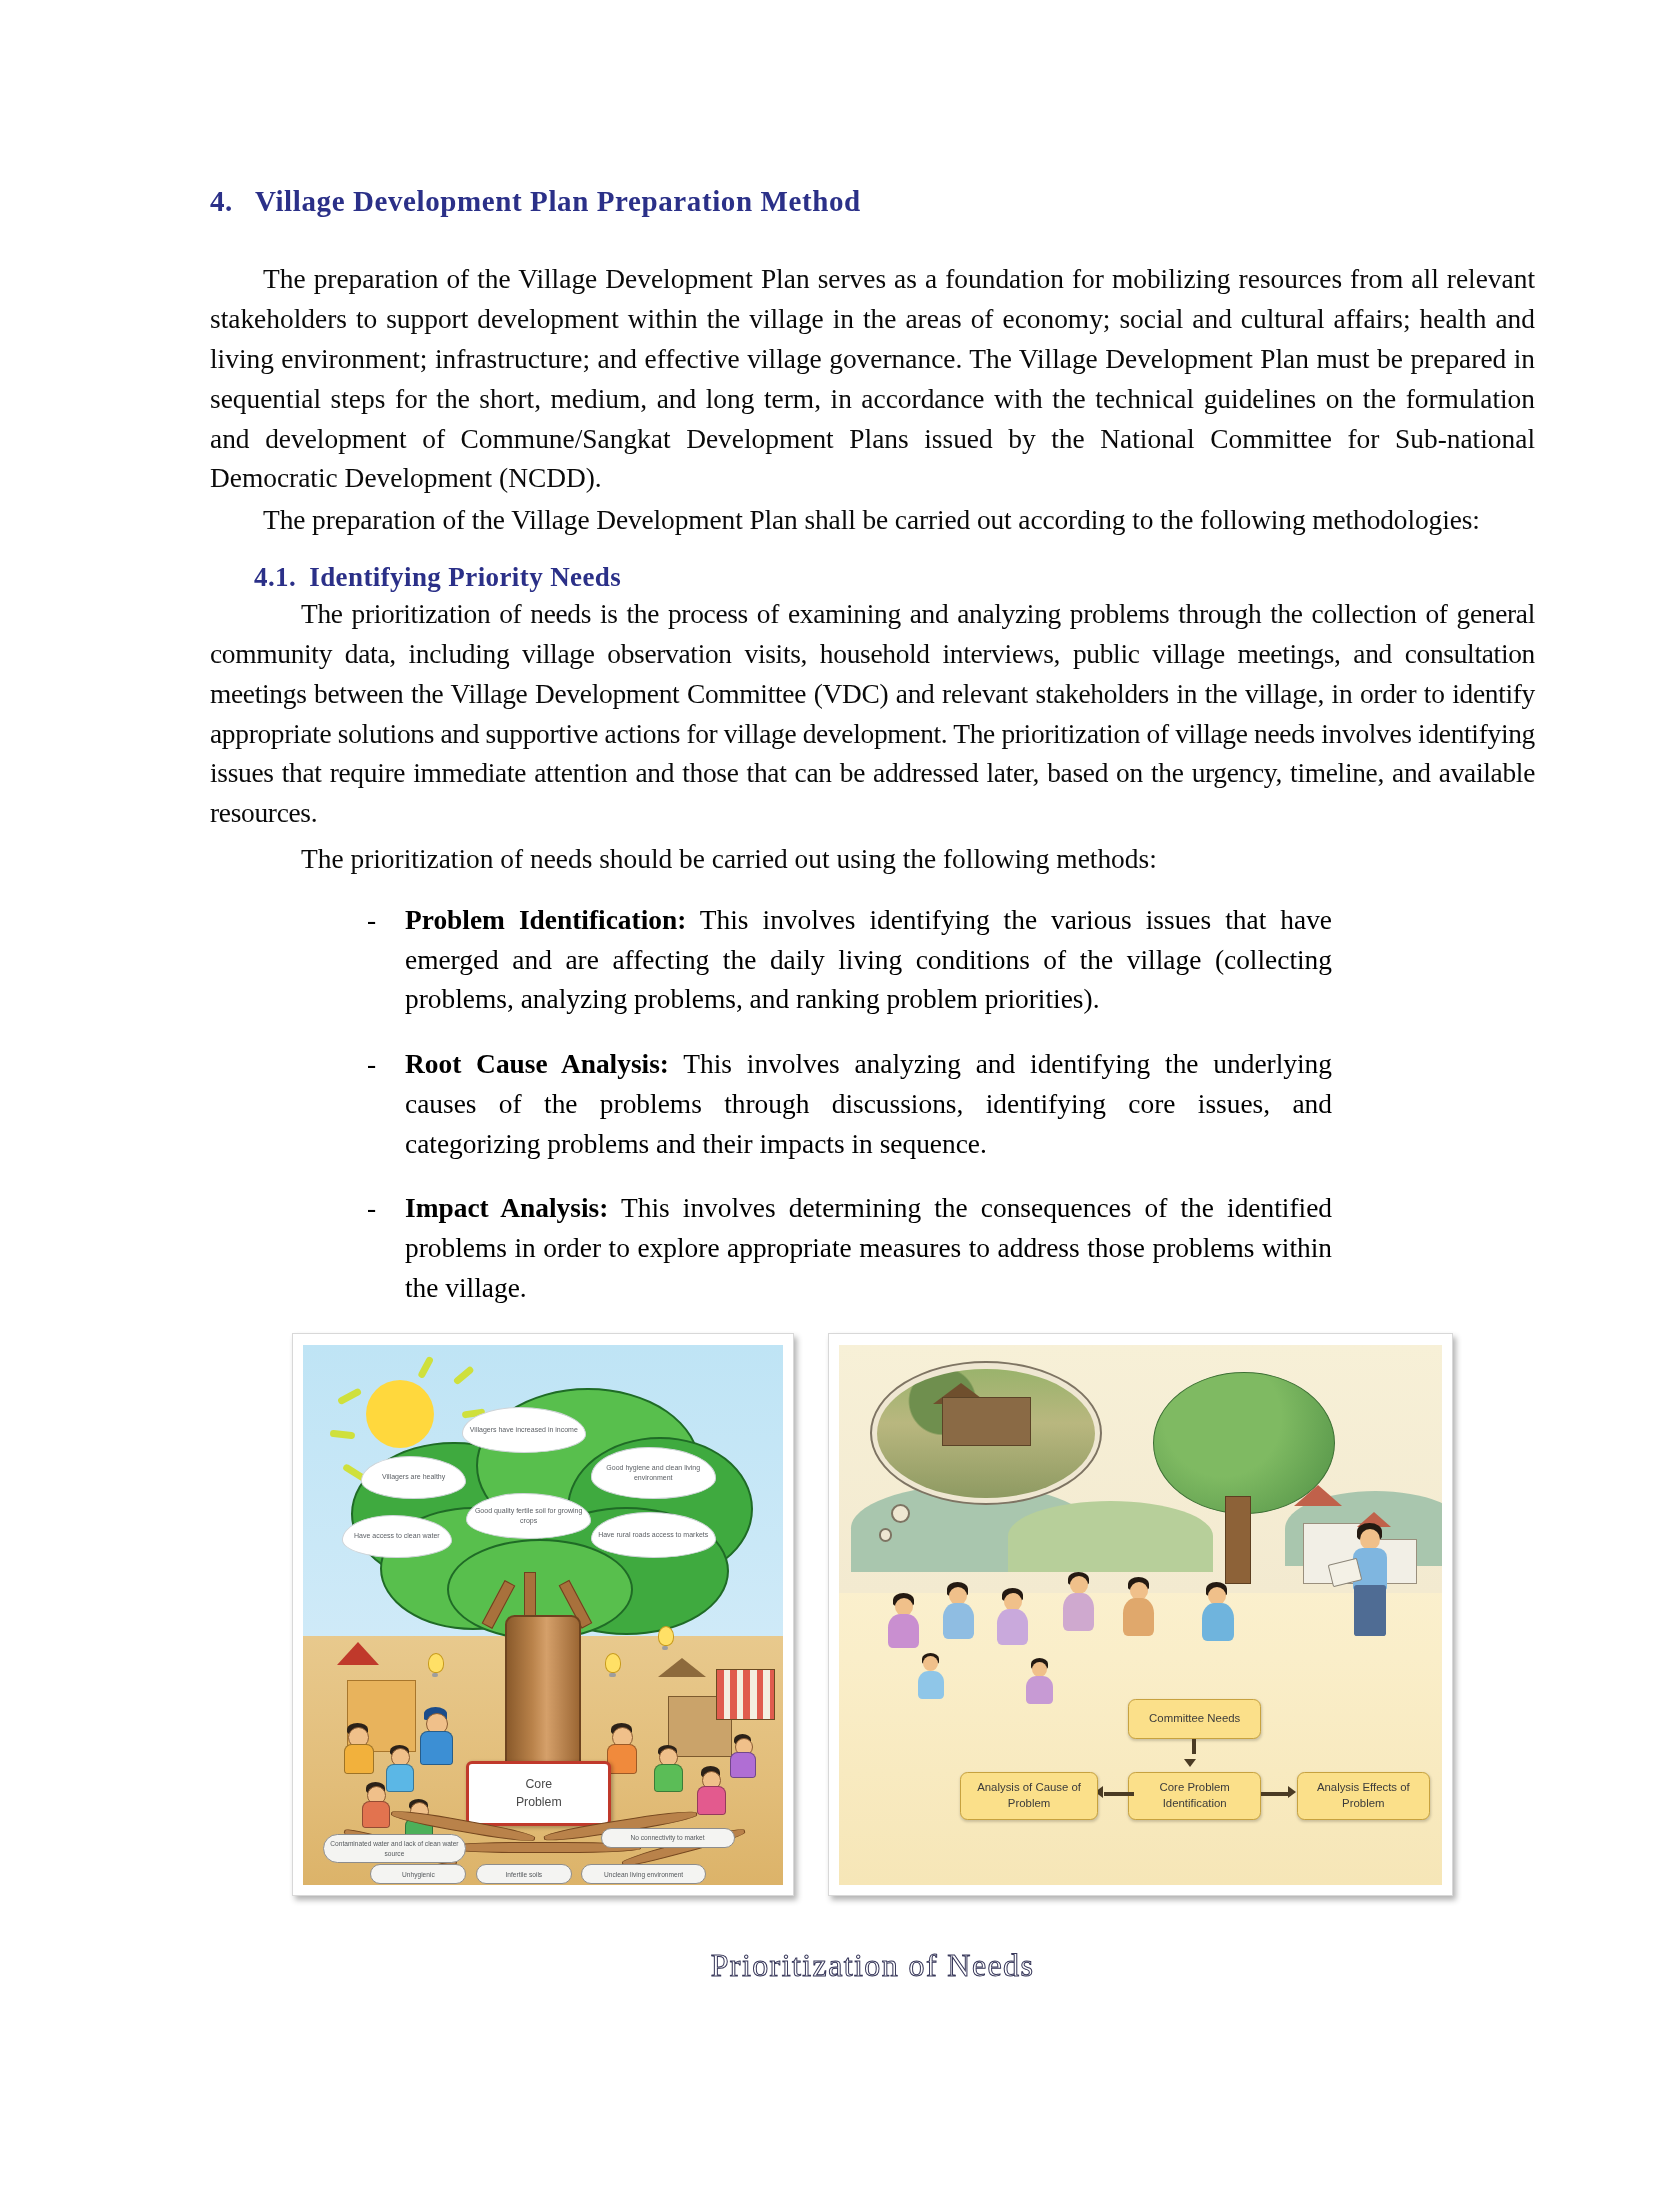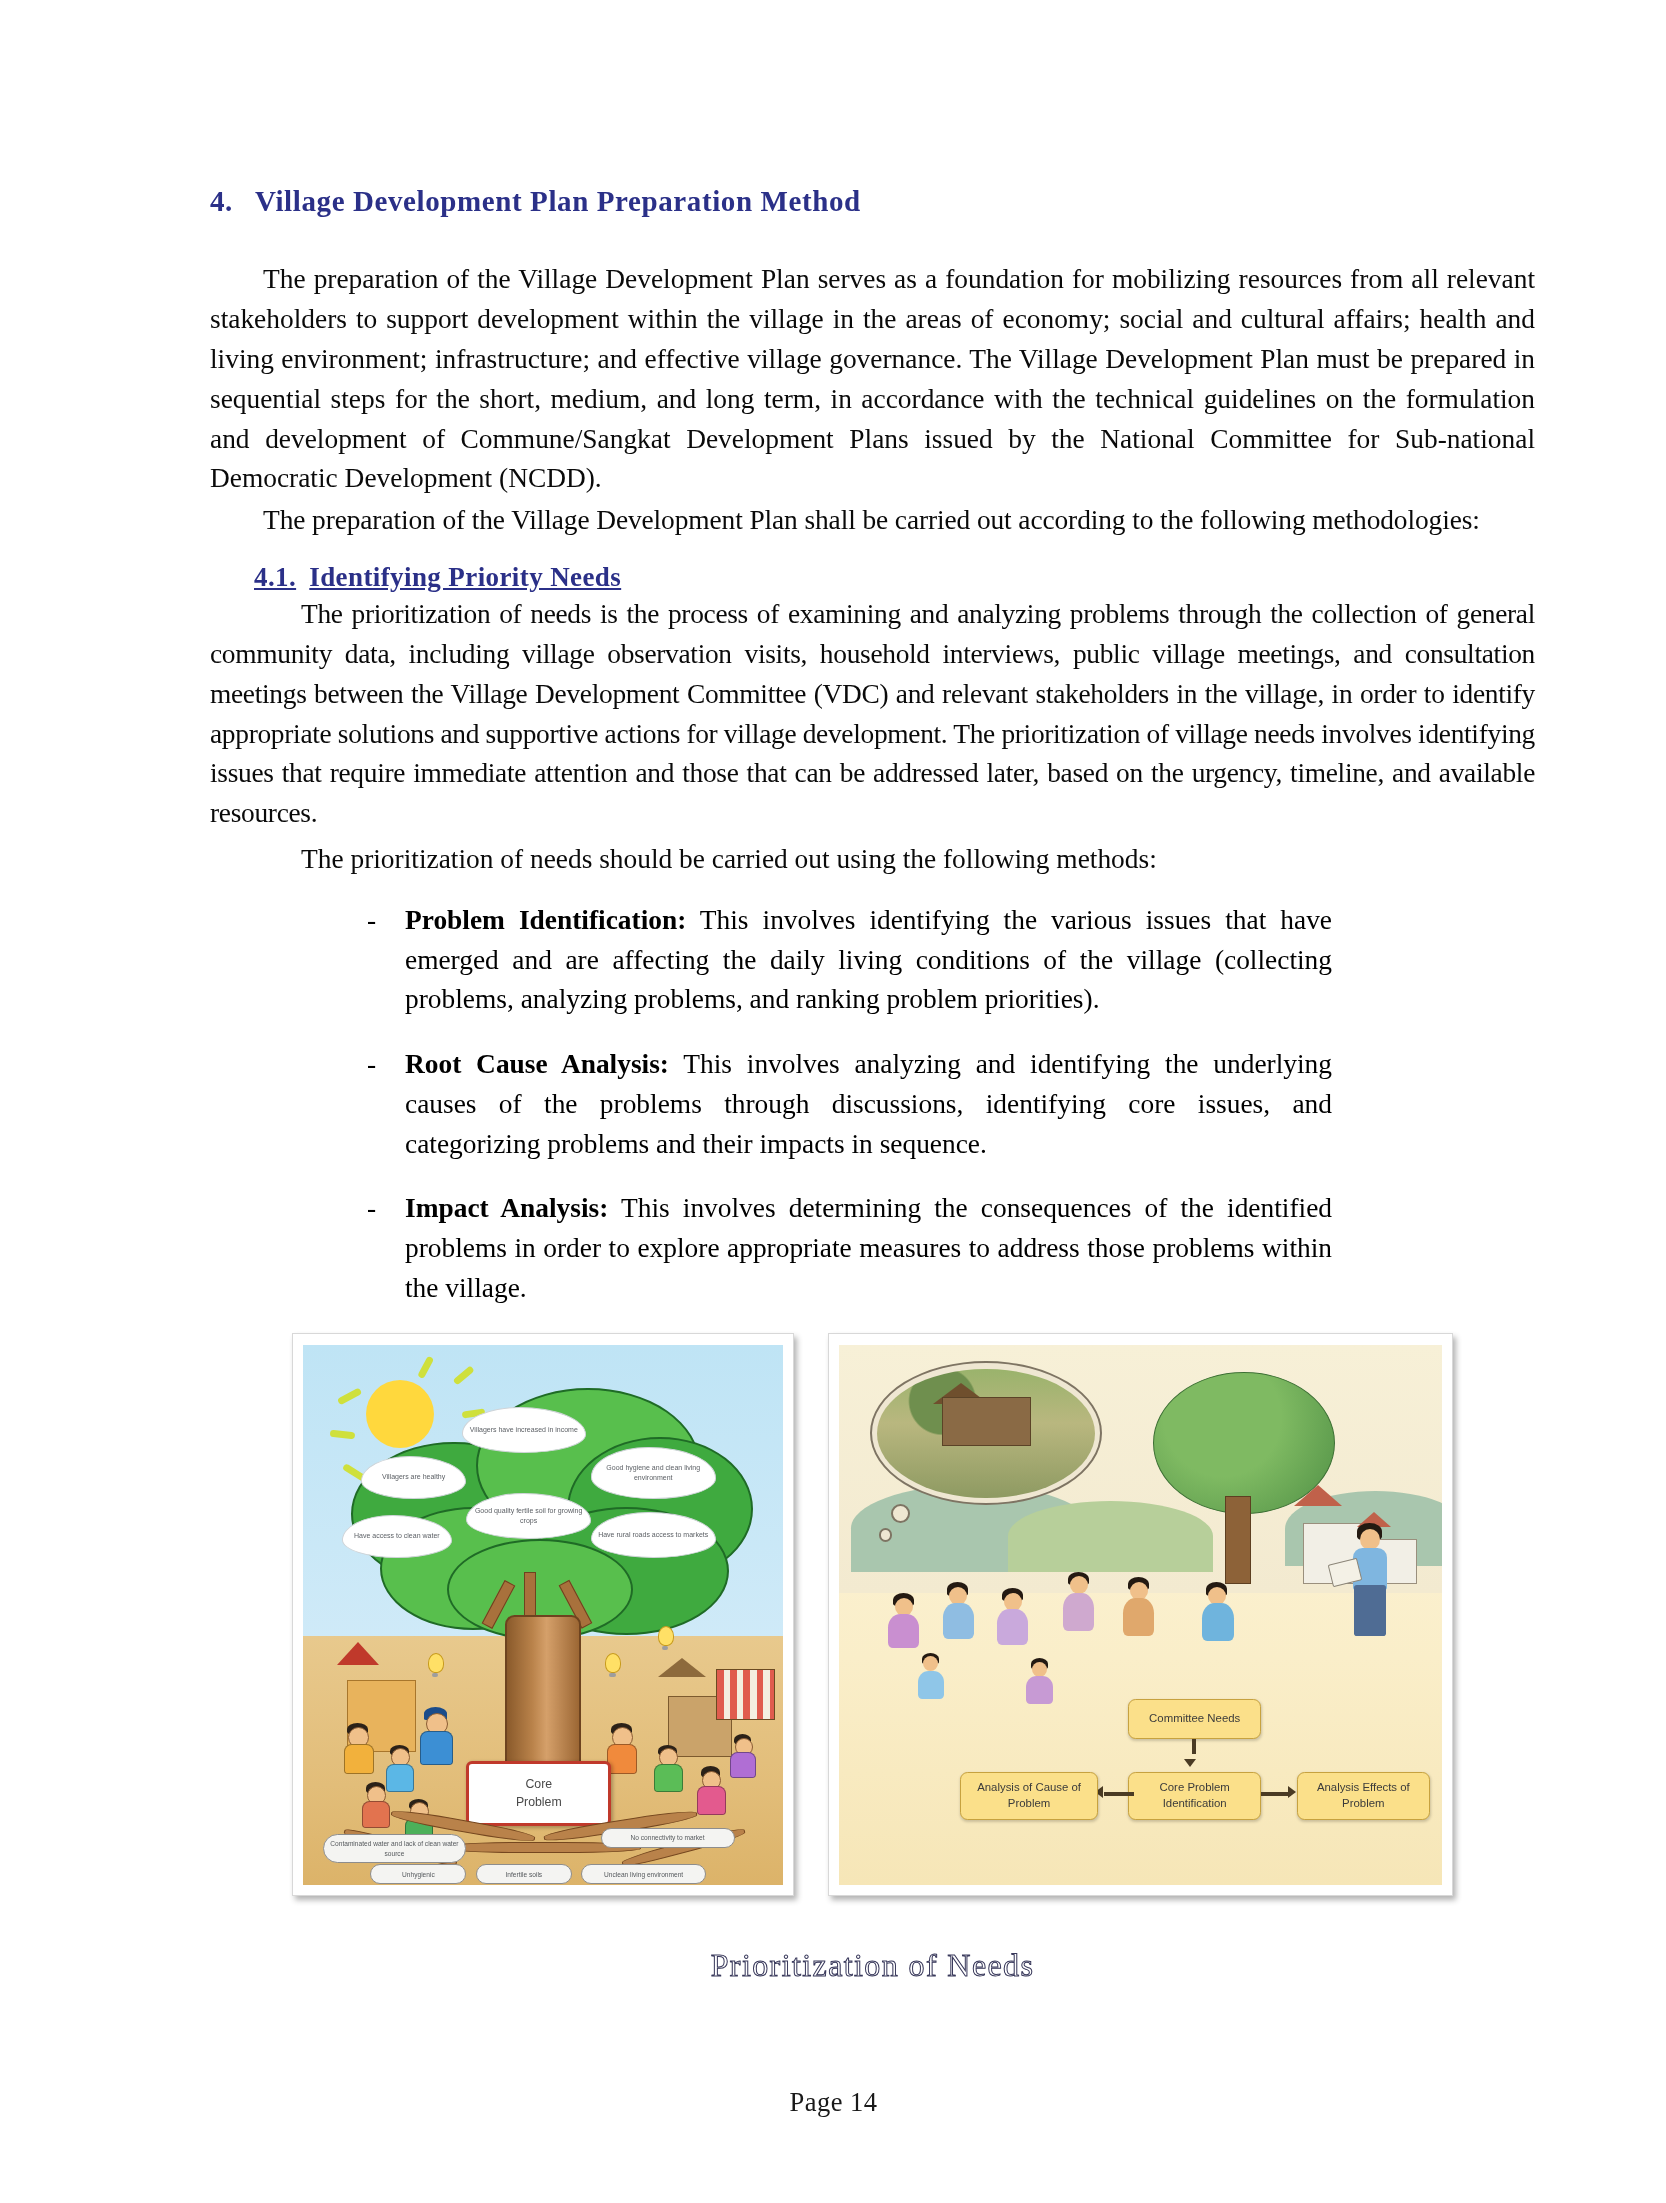--- a/index.html
+++ b/index.html
@@ -42,21 +42,20 @@
     flex: 0 0 45px;
   }
   .h-sub {
     display: flex;
     align-items: flex-start;
     color: #2b3088;
     font-weight: bold;
     font-size: 27px;
     letter-spacing: 0.4px;
     margin: 21px 0 1.9px 44px;
-    text-decoration: underline;
   }
   .h-sub .num {
     margin-right: 13.2px;
   }
 
   
   p.body {
     font-size: 27.4px;
     line-height: 1.455;
     text-align: justify;
@@ -651,16 +650,15 @@
           <div class="flowbox" style="left:76%; top:79%; width:22%; height:9%;">Analysis Effects of Problem</div>
         </div>
       </div>
 
     </div>
 
     <div class="caption">Prioritization of Needs</div>
 
   </div>
 
-  <div class="footer">Page  14</div>
 
 </div>
 
 
 </body></html>

